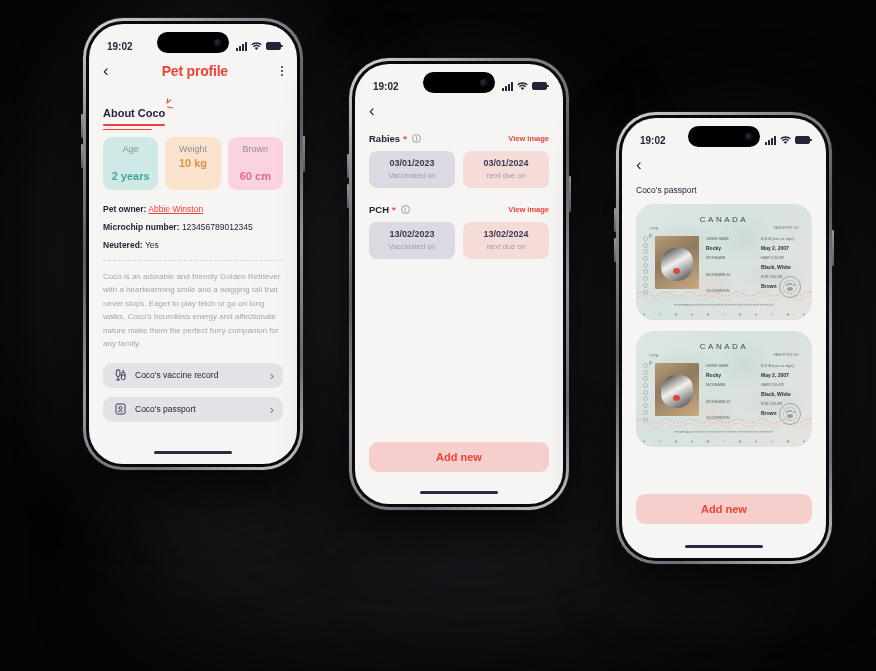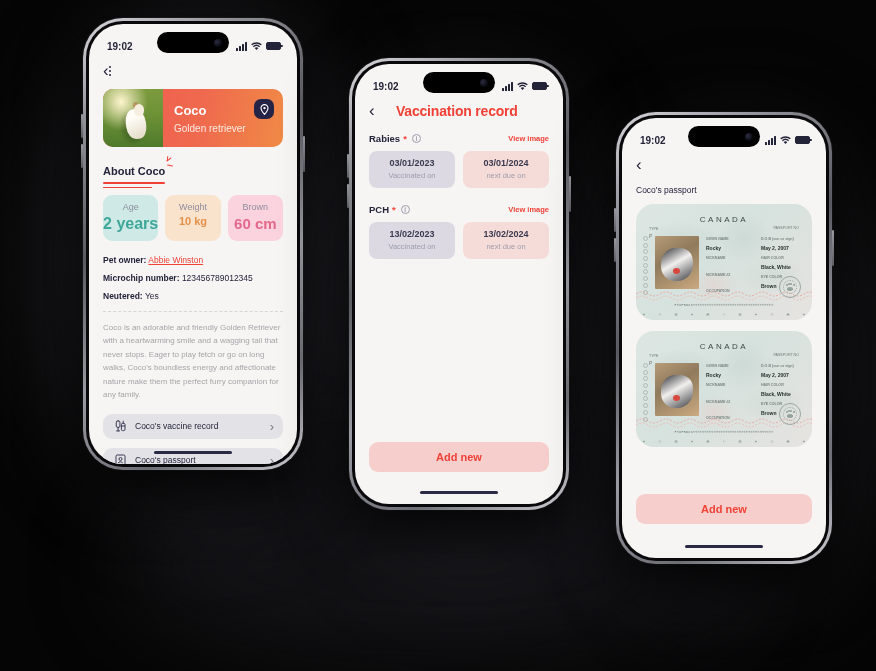--- a/index.html
+++ b/index.html
@@ -190,72 +190,55 @@
               <path d="M5.5 8.1 3.6 6.0a2.9 2.9 0 0 1 3.8 0Z" fill="#242438"></path>
               <path d="M1.9 4.2a5.4 5.4 0 0 1 7.2 0l-.95 1.05a4 4 0 0 0-5.3 0Z" fill="#242438"></path>
               <path d="M.2 2.3a7.9 7.9 0 0 1 10.6 0l-.95 1.05a6.5 6.5 0 0 0-8.7 0Z" fill="#242438"></path>
             </svg>
             <span class="bat" style="width:15px;height:8px;"></span>
           </span>
         </div>
 
         <div class="navbar" style="padding:6px 14px 4px 14px;">
           <span class="nav-back" style="font-size:17px;">‹</span>
+          <span class="nav-title" style="font-size:14px;">Pet profile</span>
           <span class="nav-dots">
               <i></i>
               <i></i>
               <i></i>
             </span>
         </div>
 
         <div class="body" style="padding:6px 14px 0 14px;">
 
           
-          <div class="pet-card" style="height:58px;">
-            <div class="pet-photo" style="width:60px;">
-              <span class="ear"></span>
-                <span class="dog"></span>
-                <span class="head"></span>
-                <span class="blur"></span>
-            </div>
-            <div class="pet-info" style="padding-left:11px;">
-              <span class="pet-name" style="font-size:13px;">Coco</span>
-              <span class="pet-breed" style="font-size:10px;margin-top:5px;">Golden retriever</span>
-            </div>
-            <span class="pin-btn" style="right:9px;top:10px;width:20px;height:20px;">
-              <svg width="9" height="11" viewBox="0 0 9 11">
-                  <path d="M4.5.6A3.5 3.5 0 0 0 1 4.1c0 2.5 3.5 6.3 3.5 6.3S8 6.6 8 4.1A3.5 3.5 0 0 0 4.5.6Z" fill="none" stroke="#fff" stroke-width="1.1"></path>
-                  <circle cx="4.5" cy="4.1" r="1.2" fill="#fff"></circle>
-                </svg>
-            </span>
-          </div>
 
           
           <div class="about-wrap" style="margin-top:14px;">
             <span class="about-h" style="font-size:11px;">About Coco</span>
             <span class="about-u1" style="bottom:-5px;width:100%;height:2px;"></span>
             <span class="about-u2" style="bottom:-9px;width:78%;height:1.5px;"></span>
             <span class="spark" style="right:-7px;top:-2px;width:6px;height:1.4px;transform:rotate(-38deg);"></span>
             <span class="spark" style="right:-8px;top:4px;width:6px;height:1.4px;transform:rotate(10deg);"></span>
             <span class="spark" style="right:-3px;top:-5px;width:1.4px;height:5px;transform:rotate(8deg);"></span>
           </div>
 
           
           <div class="stats" style="margin-top:16px;gap:7px;">
             <div class="stat s-age" style="padding:7px 0 8px;">
               <div class="k" style="font-size:9px;">Age</div>
-              <div class="v" style="font-size:16px;margin-top:3px;">2 years</div>
+              <div class="v" style="font-size:11px;margin-top:16px;">2 years</div>
             </div>
             <div class="stat s-weight" style="padding:7px 0 8px;">
               <div class="k" style="font-size:9px;">Weight</div>
               <div class="v" style="font-size:11px;margin-top:3px;">10 kg</div>
             </div>
             <div class="stat s-height" style="padding:7px 0 8px;">
               <div class="k" style="font-size:9px;">Brown</div>
-              <div class="v" style="font-size:15px;margin-top:3px;">60 cm</div>
+              <div class="v" style="font-size:11px;margin-top:16px;">60 cm</div>
             </div>
           </div>
 
           
           <div class="det" style="margin-top:14px;font-size:8.5px;">
             <b>Pet owner:</b>
             <span class="link">Abbie Winston</span>
           </div>
           <div class="det" style="margin-top:8px;font-size:8.5px;">
             <b>Microchip number:</b>
@@ -326,21 +309,20 @@
               <path d="M5.5 8.1 3.6 6.0a2.9 2.9 0 0 1 3.8 0Z" fill="#242438"></path>
               <path d="M1.9 4.2a5.4 5.4 0 0 1 7.2 0l-.95 1.05a4 4 0 0 0-5.3 0Z" fill="#242438"></path>
               <path d="M.2 2.3a7.9 7.9 0 0 1 10.6 0l-.95 1.05a6.5 6.5 0 0 0-8.7 0Z" fill="#242438"></path>
             </svg>
             <span class="bat" style="width:15px;height:8px;"></span>
           </span>
         </div>
 
         <div class="navbar" style="padding:6px 14px 4px 14px;">
           <span class="nav-back" style="font-size:17px;">‹</span>
-          <span class="nav-title" style="font-size:14px;">Vaccination record</span>
           <span style="width:10px;"></span>
         </div>
 
         <div class="body" style="padding:10px 14px 0 14px;">
 
           <div class="vac-row">
             <span class="vac-left">
               <span class="vac-name" style="font-size:9.5px;">Rabies</span>
               <span class="req" style="font-size:9.5px;margin-left:3px;">*</span>
               <span class="info-c" style="width:9px;height:9px;font-size:6.5px;margin-left:5px;">i</span>

